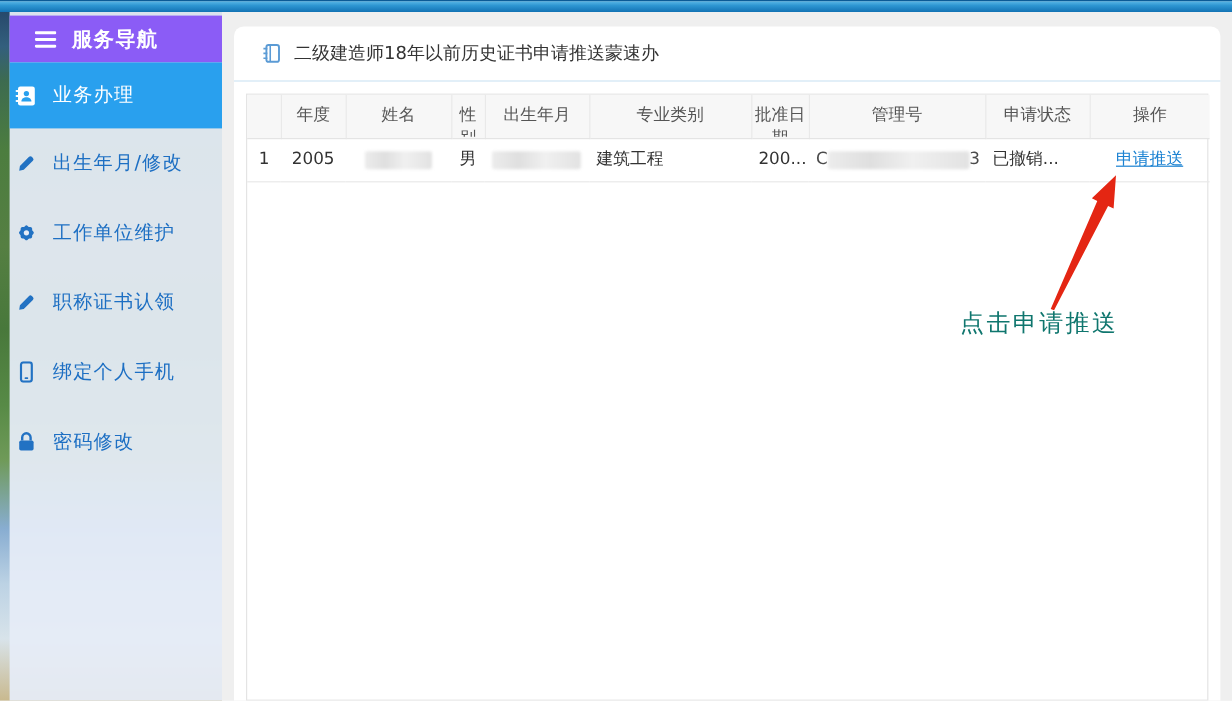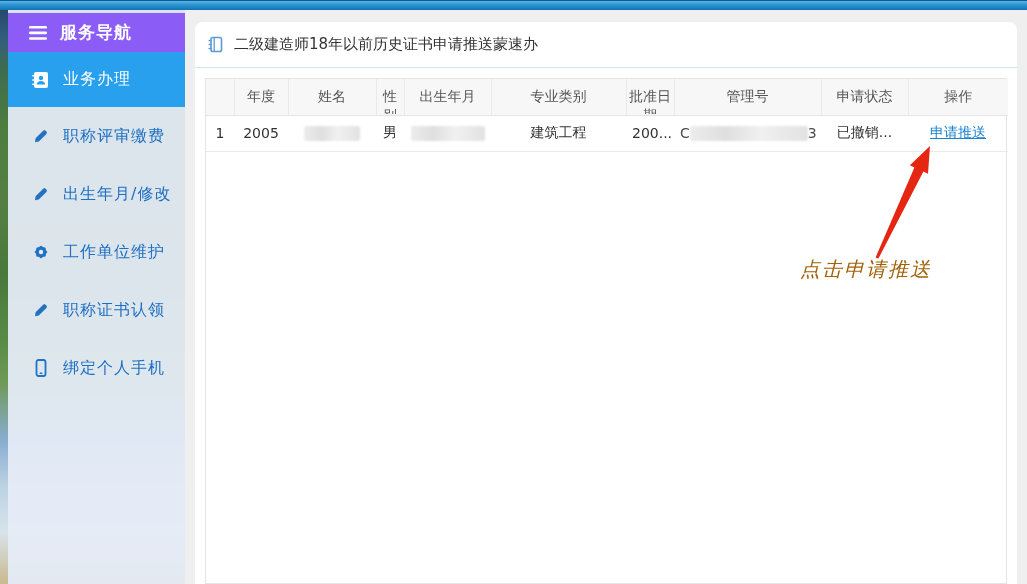--- a/index.html
+++ b/index.html
@@ -27,63 +27,63 @@
   .sidebar {
     position:absolute; left:8px; top:10px; width:177px; height:574px;
     background:rgba(229,236,246,0.94);
   }
   .side-header {
     margin-top:3px; height:39px; background:#8b5cf6; color:#fff;
     display:flex; align-items:center; padding-left:20px; gap:13px;
     font-size:17px; font-weight:bold; letter-spacing:1px; cursor:pointer;
   }
   .side-item {
-    height:58px; display:flex; align-items:center; padding-left:23px; gap:13px;
+    height:58px; display:flex; align-items:center; padding-left:4px; gap:13px;
     color:#1d6fc3; font-size:16px; letter-spacing:1px; cursor:pointer;
   }
   .side-item.active {
     height:55px; background:#29a0ee; color:#fff;
   }
   .side-item .icn, .side-header .icn { display:inline-flex; width:19px; justify-content:center; }
   
   .panel {
     position:absolute; left:195px; top:22px; width:822px; height:562px;
     background:#fff; border-radius:8px 8px 0 0;
   }
   .panel-title {
-    height:46px; display:flex; align-items:center; padding-left:12px; gap:11px;
+    height:46px; display:flex; align-items:center; padding-left:23px; gap:11px;
     border-bottom:1px solid #cfe4f4; font-size:15px; color:#333;
   }
   
   .table-wrap {
     margin:10px 10px 0 10px; height:506px;
     border:1px solid #e4e4e4; background:#fff;
   }
   table { width:100%; border-collapse:collapse; table-layout:fixed; font-size:14px; color:#333; }
   thead th {
     background:#f7f7f7; color:#555; font-weight:normal;
     border-bottom:1px solid #e4e4e4; border-right:1px solid #e9e9e9;
     padding:0; height:36px; vertical-align:top;
   }
   thead th:last-child { border-right:none; }
   .th-in { height:35px; overflow:hidden; line-height:19px; padding-top:8px; text-align:center; }
   tbody td { height:36px; border-bottom:1px solid #e9e9e9; padding:0 6px; white-space:nowrap; overflow:hidden; }
   .ta-c { text-align:center; }
-  .ta-l { text-align:center; }
+  .ta-l { text-align:left; }
   .blur-block {
     display:inline-block; height:15px; border-radius:2px; vertical-align:middle;
     background:linear-gradient(90deg,#ececec,#dfdfdf 30%,#f0f0f0 60%,#e2e2e2);
     filter:blur(1.2px);
   }
   .mgmt-frag { color:#4a4a4a; }
   .action-link { color:#1b82d2; text-decoration:underline; cursor:pointer; }
   
   .annot-text {
     position:absolute; left:800px; top:256px; font-size:20px; letter-spacing:2px;
-    color:#a16207; font-weight:500; z-index:5;font-style:italic;
+    color:#0f766e; font-weight:500; z-index:5;
   }
   .annot-arrow { position:absolute; left:0; top:0; z-index:5; pointer-events:none; }
   svg { display:block; }
 </style>
 </head>
 <body>
 
 <div class="topbar"></div>
 
 <div class="photo-strip"></div>
@@ -109,28 +109,20 @@
           <rect x="1" y="4" width="3.4" height="1.6" rx="0.8" fill="#ffffff"></rect>
           <rect x="1" y="8.2" width="3.4" height="1.6" rx="0.8" fill="#ffffff"></rect>
           <rect x="1" y="12.4" width="3.4" height="1.6" rx="0.8" fill="#ffffff"></rect>
           <circle cx="10" cy="7" r="2.2" fill="#29a0ee"></circle>
           <path d="M5.8 13.6c0-2.3 1.9-3.6 4.2-3.6s4.2 1.3 4.2 3.6z" fill="#29a0ee"></path>
         </svg>
     </span>
     <span>业务办理</span>
   </div>
 
-  <div class="side-item">
-    <span class="icn">
-      <svg width="18" height="18" viewBox="0 0 18 18">
-          <path d="M3.6 11.3 11.2 3.7a1.6 1.6 0 0 1 2.3 0l0.9 0.9a1.6 1.6 0 0 1 0 2.3 L6.8 14.5 3 15.2z" fill="#2272c3"></path>
-        </svg>
-    </span>
-    <span>职称评审缴费</span>
-  </div>
 
 
   <div class="side-item">
     <span class="icn">
       <svg width="18" height="18" viewBox="0 0 18 18">
           <path d="M3.6 11.3 11.2 3.7a1.6 1.6 0 0 1 2.3 0l0.9 0.9a1.6 1.6 0 0 1 0 2.3 L6.8 14.5 3 15.2z" fill="#2272c3"></path>
         </svg>
     </span>
     <span>出生年月/修改</span>
   </div>
@@ -160,20 +152,29 @@
   <div class="side-item">
     <span class="icn">
       <svg width="18" height="18" viewBox="0 0 18 18">
           <rect x="4.5" y="1" width="9" height="16" rx="2" fill="none" stroke="#2272c3" stroke-width="1.8"></rect>
           <rect x="7.5" y="13.4" width="3" height="1.5" rx="0.7" fill="#2272c3"></rect>
         </svg>
     </span>
     <span>绑定个人手机</span>
   </div>
 
+  <div class="side-item">
+    <span class="icn">
+      <svg width="18" height="18" viewBox="0 0 18 18">
+          <path d="M5.5 8 V5.6 a3.5 3.5 0 0 1 7 0 V8" fill="none" stroke="#2272c3" stroke-width="2"></path>
+          <rect x="3" y="8" width="12" height="8.4" rx="1.5" fill="#2272c3"></rect>
+        </svg>
+    </span>
+    <span>密码修改</span>
+  </div>
 
 </div>
 
 <div class="panel">
   <div class="panel-title">
     <span>
       <svg width="16" height="17" viewBox="0 0 16 17">
           <rect x="4" y="1.5" width="10.5" height="14" rx="1.8" fill="none" stroke="#5b9bd5" stroke-width="1.6"></rect>
           <line x1="7.2" y1="1.5" x2="7.2" y2="15.5" stroke="#5b9bd5" stroke-width="1.3"></line>
           <g stroke="#5b9bd5" stroke-width="1.3">

